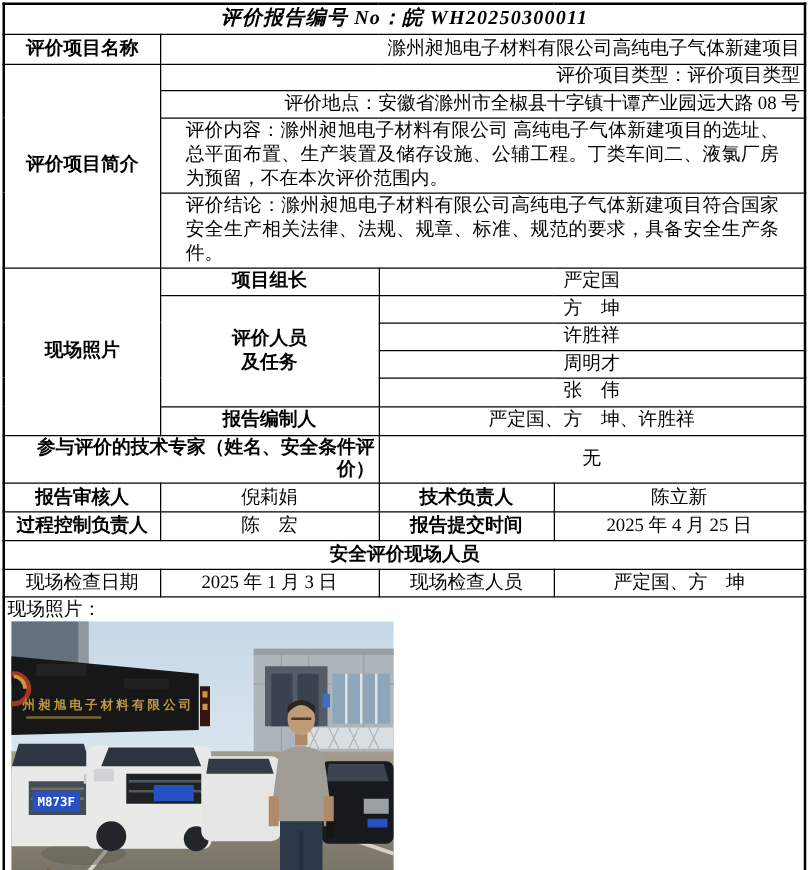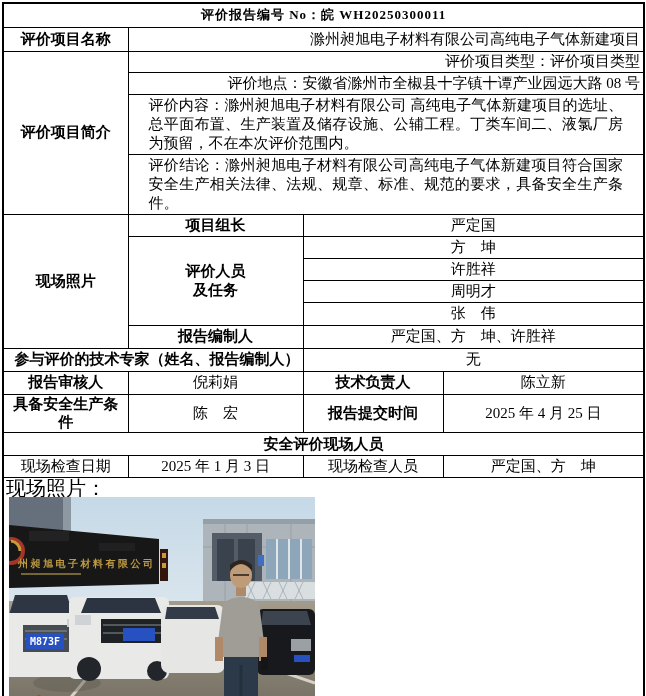--- a/index.html
+++ b/index.html
@@ -7,24 +7,24 @@
        font-family:"Liberation Serif","DejaVu Serif",serif;color:#000;}
   table.report{border-collapse:collapse;table-layout:fixed;width:641px;margin:2px;
                border:2px solid #000;}
   td{border:1px solid #000;font-size:15px;text-align:center;vertical-align:middle;
      padding:0 3px;overflow:hidden;line-height:1.25;}
   td.lbl{font-weight:bold;}
   td.left{text-align:right;}
   td.para{text-align:left;line-height:19px;text-align:justify;padding:1px 20px;}
   tr.h24{height:24px}tr.h21{height:21px}tr.h22{height:22px}tr.h23{height:23px}
   tr.h60{height:60px}tr.h46{height:46px}
-  td.hdr{font-size:13px;font-weight:bold;letter-spacing:1px;}
+  td.hdr{font-size:16px;font-weight:bold;letter-spacing:1px;font-style:italic;}
   .two-line span{display:block;}
   td.photocell{padding:0;vertical-align:top;text-align:left;border-bottom:2px solid #000;}
-  .photos-label{font-size:20px;padding:1px 2px 0 2px;height:18px;line-height:18px;}
+  .photos-label{font-size:15px;padding:1px 2px 0 2px;height:18px;line-height:18px;}
   .photos-wrap{display:flex;gap:5px;padding-left:5px;flex-direction:column;}
   .photos-wrap svg{display:block;}
   .gold-sign{font-family:"Liberation Sans",sans-serif;font-weight:bold;}
   .plate-txt{font-family:"DejaVu Sans Mono",monospace;font-weight:bold;}
 </style>
 </head>
 <body>
 
 <table class="report">
   <colgroup>
@@ -78,33 +78,33 @@
       </tr>
   <tr class="h23">
         <td colspan="2">张　伟</td>
       </tr>
   <tr class="h23">
     <td class="lbl">报告编制人</td>
     <td colspan="2">严定国、方　坤、许胜祥</td>
   </tr>
 
   <tr class="h23">
-    <td colspan="2" class="lbl left">参与评价的技术专家（姓名、报告编制人）</td>
+    <td colspan="2" class="lbl left">参与评价的技术专家（姓名、安全条件评价）</td>
     <td colspan="2">无</td>
   </tr>
 
   <tr class="h23">
     <td class="lbl">报告审核人</td>
     <td>倪莉娟</td>
     <td class="lbl">技术负责人</td>
     <td>陈立新</td>
   </tr>
 
   <tr class="h23">
-    <td class="lbl">具备安全生产条件</td>
+    <td class="lbl">过程控制负责人</td>
     <td>陈　宏</td>
     <td class="lbl">报告提交时间</td>
     <td>2025 年 4 月 25 日</td>
   </tr>
 
   <tr class="h23">
     <td colspan="4" class="lbl">安全评价现场人员</td>
   </tr>
 
   <tr class="h22">

